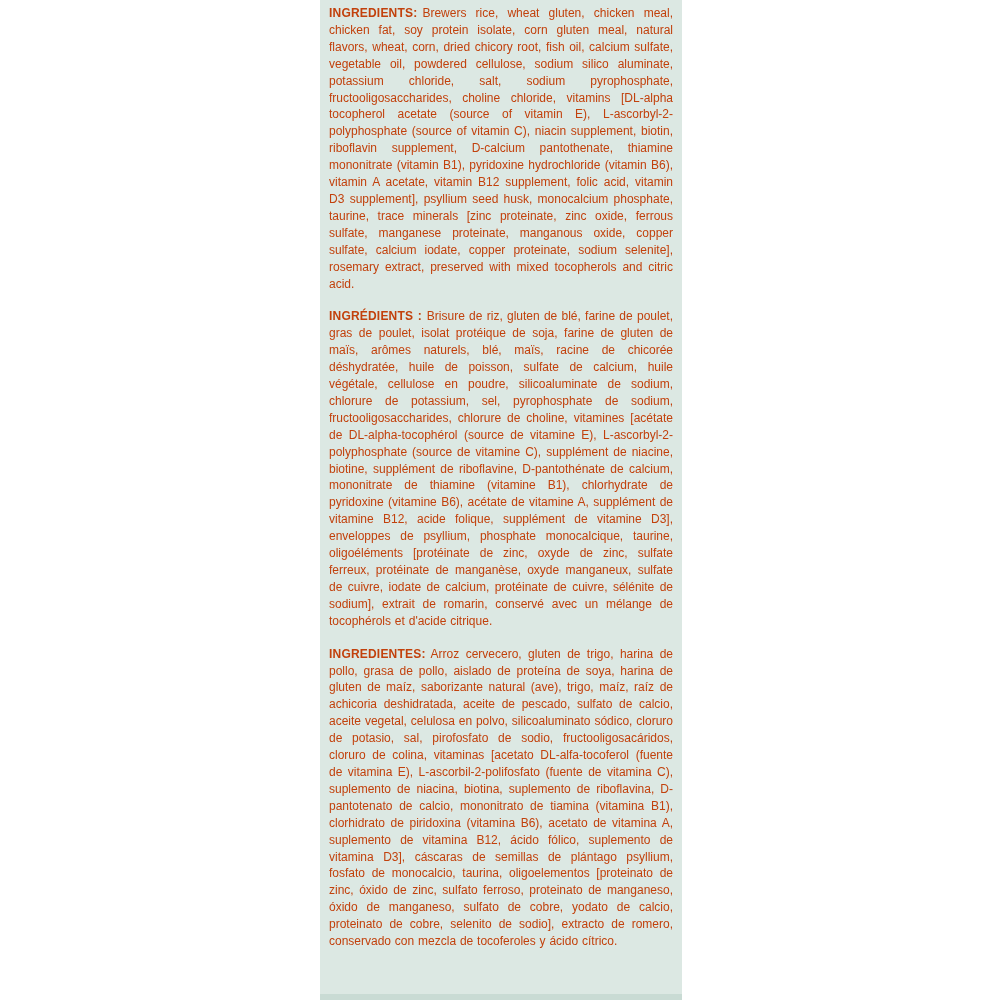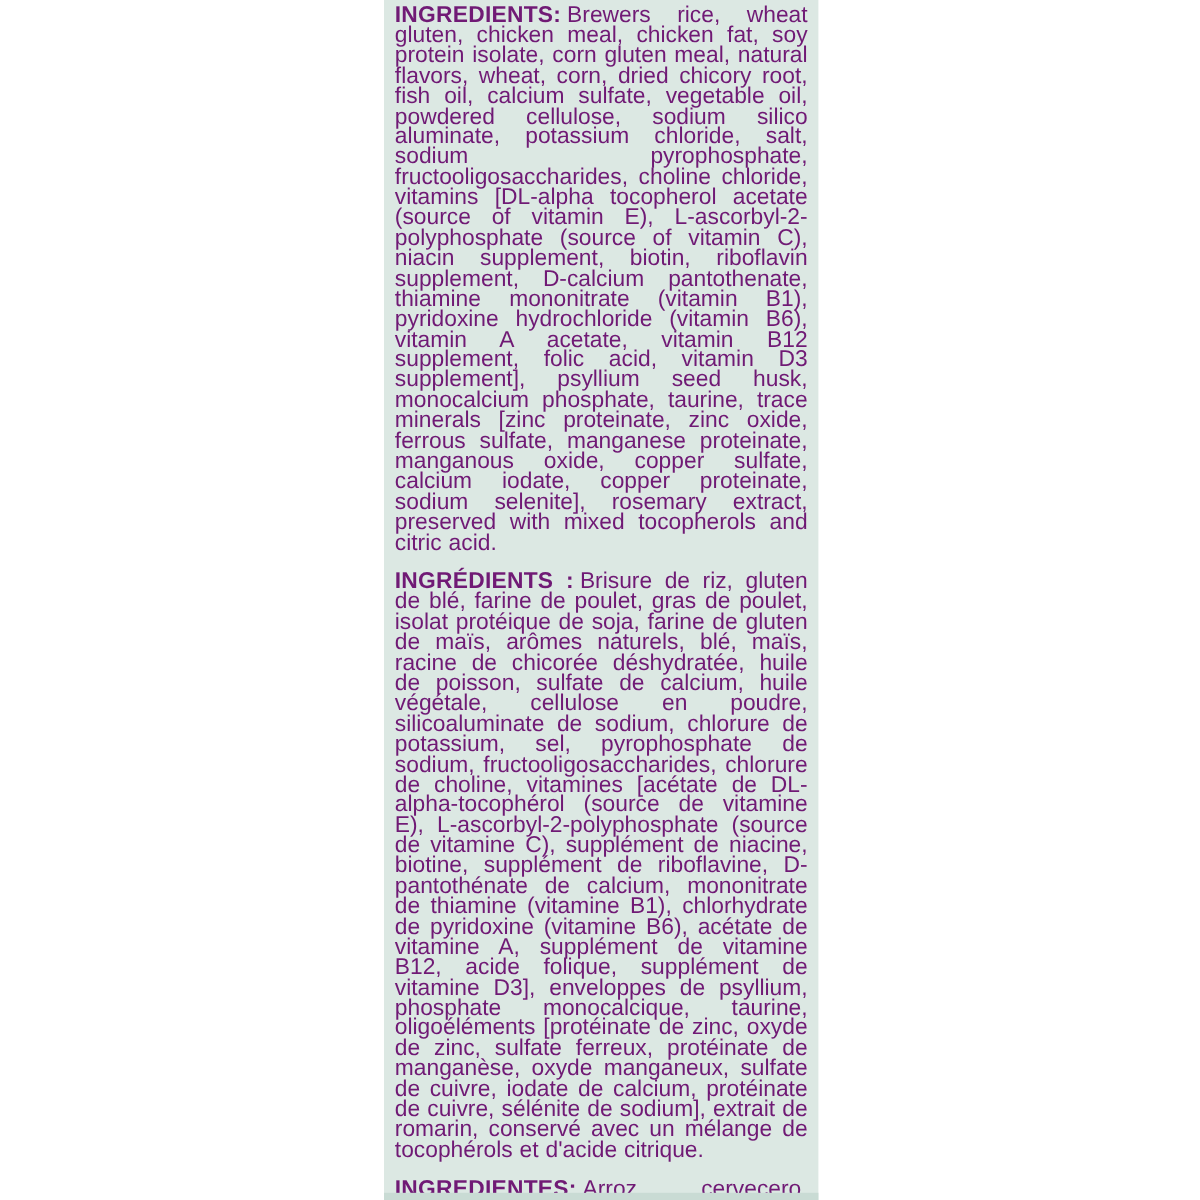--- a/index.html
+++ b/index.html
@@ -21,23 +21,23 @@
     top: 0;
     width: 362px;
     height: 1000px;
     box-sizing: border-box;
     padding: 5px 9px 0 9px;
     background: #dce8e3;
     overflow: hidden;
   }
   .ing-para {
     margin: 0 0 16px 0;
-    font-size: 19px;
+    font-size: 12px;
     line-height: 16.9px;
-    color: #701a75;
+    color: #c2410c;
     text-align: justify;
     text-justify: inter-word;
     word-spacing: 0.5px;
   }
   .ing-heading {
     font-weight: bold;
     padding-right: 5px;
     letter-spacing: 0.2px;
   }
   .bottom-strip {

